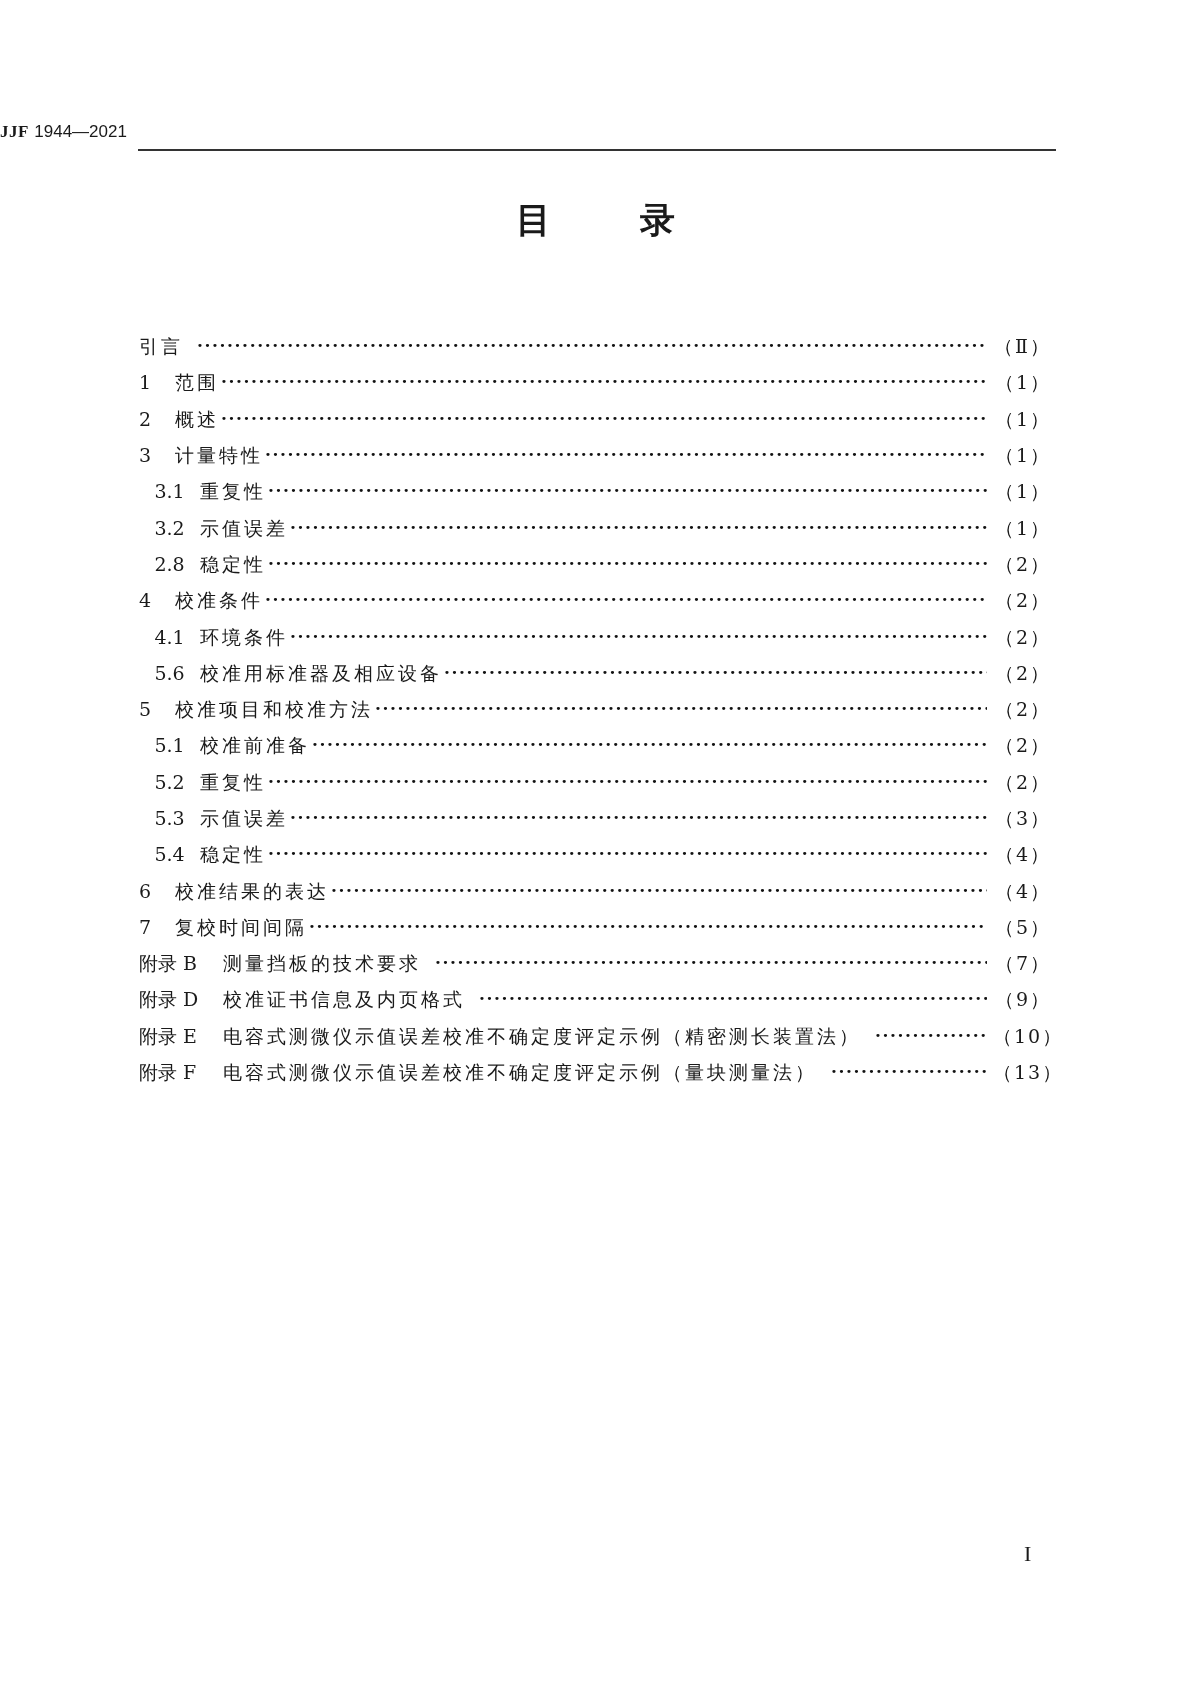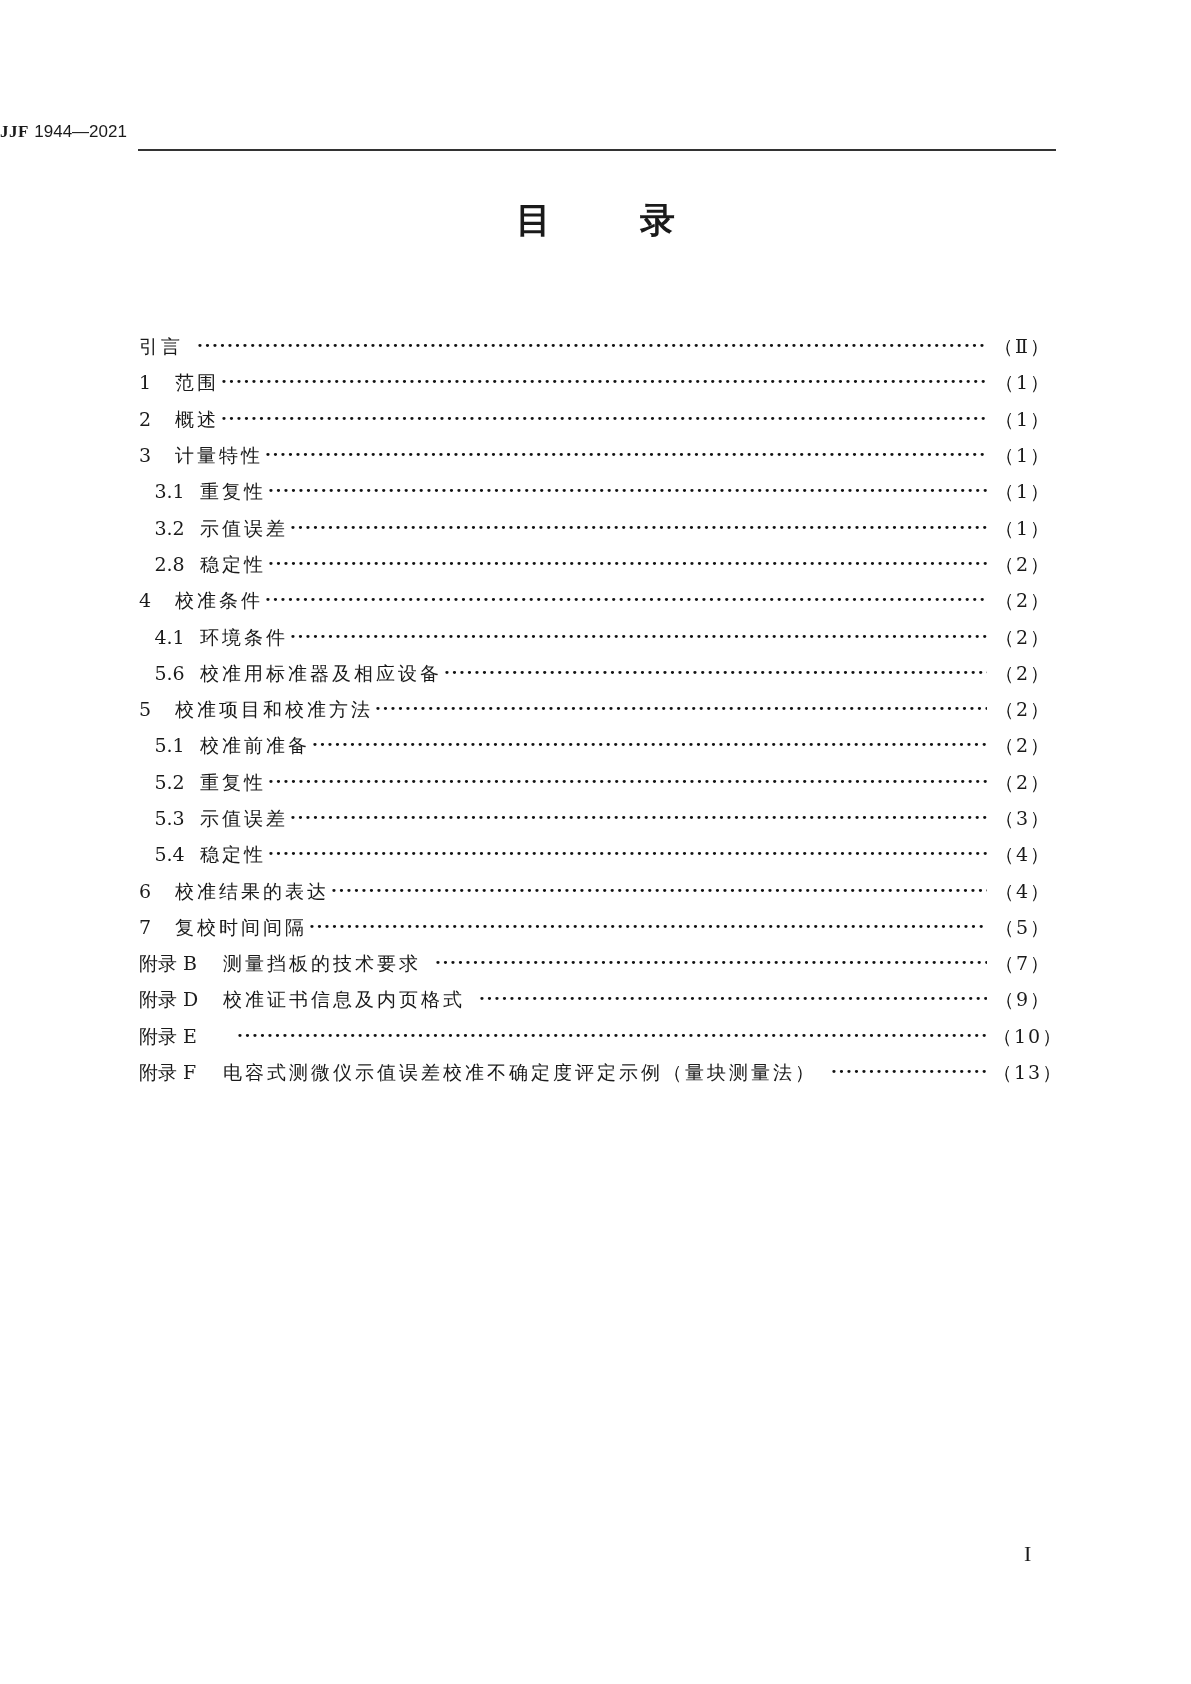--- a/index.html
+++ b/index.html
@@ -157,20 +157,21 @@
     <span class="page">（7）</span>
   </div>
   <div class="row">
     <span class="num-col num-app">附录 D</span>
     <span class="label">校准证书信息及内页格式</span>
     <span class="lead gap"></span>
     <span class="page">（9）</span>
   </div>
   <div class="row">
     <span class="num-col num-app">附录 E</span>
+    <span class="label">电容式测微仪示值误差校准不确定度评定示例（精密测长装置法）</span>
     <span class="lead gap"></span>
     <span class="page">（10）</span>
   </div>
   <div class="row">
     <span class="num-col num-app">附录 F</span>
     <span class="label">电容式测微仪示值误差校准不确定度评定示例（量块测量法）</span>
     <span class="lead gap"></span>
     <span class="page">（13）</span>
   </div>
 </div>

